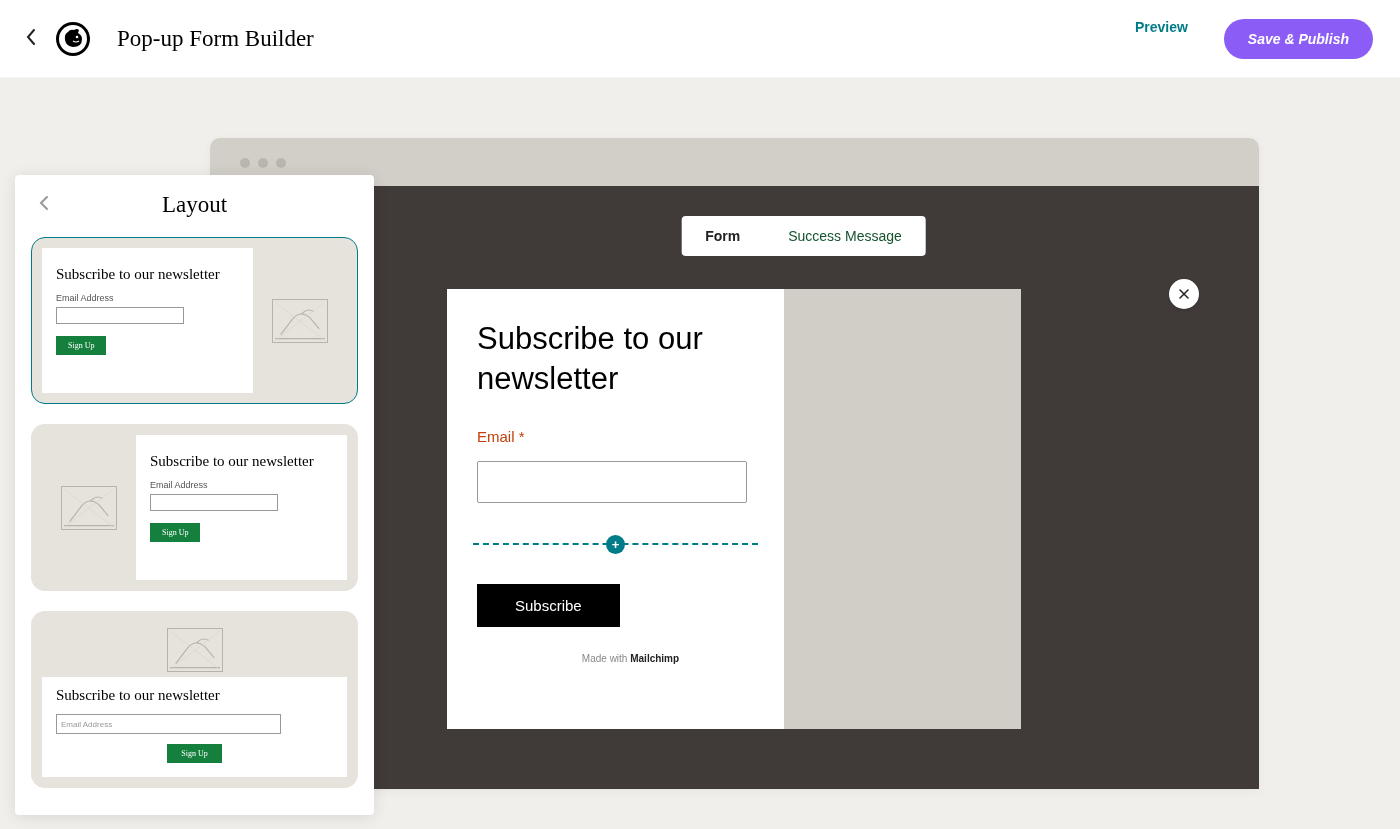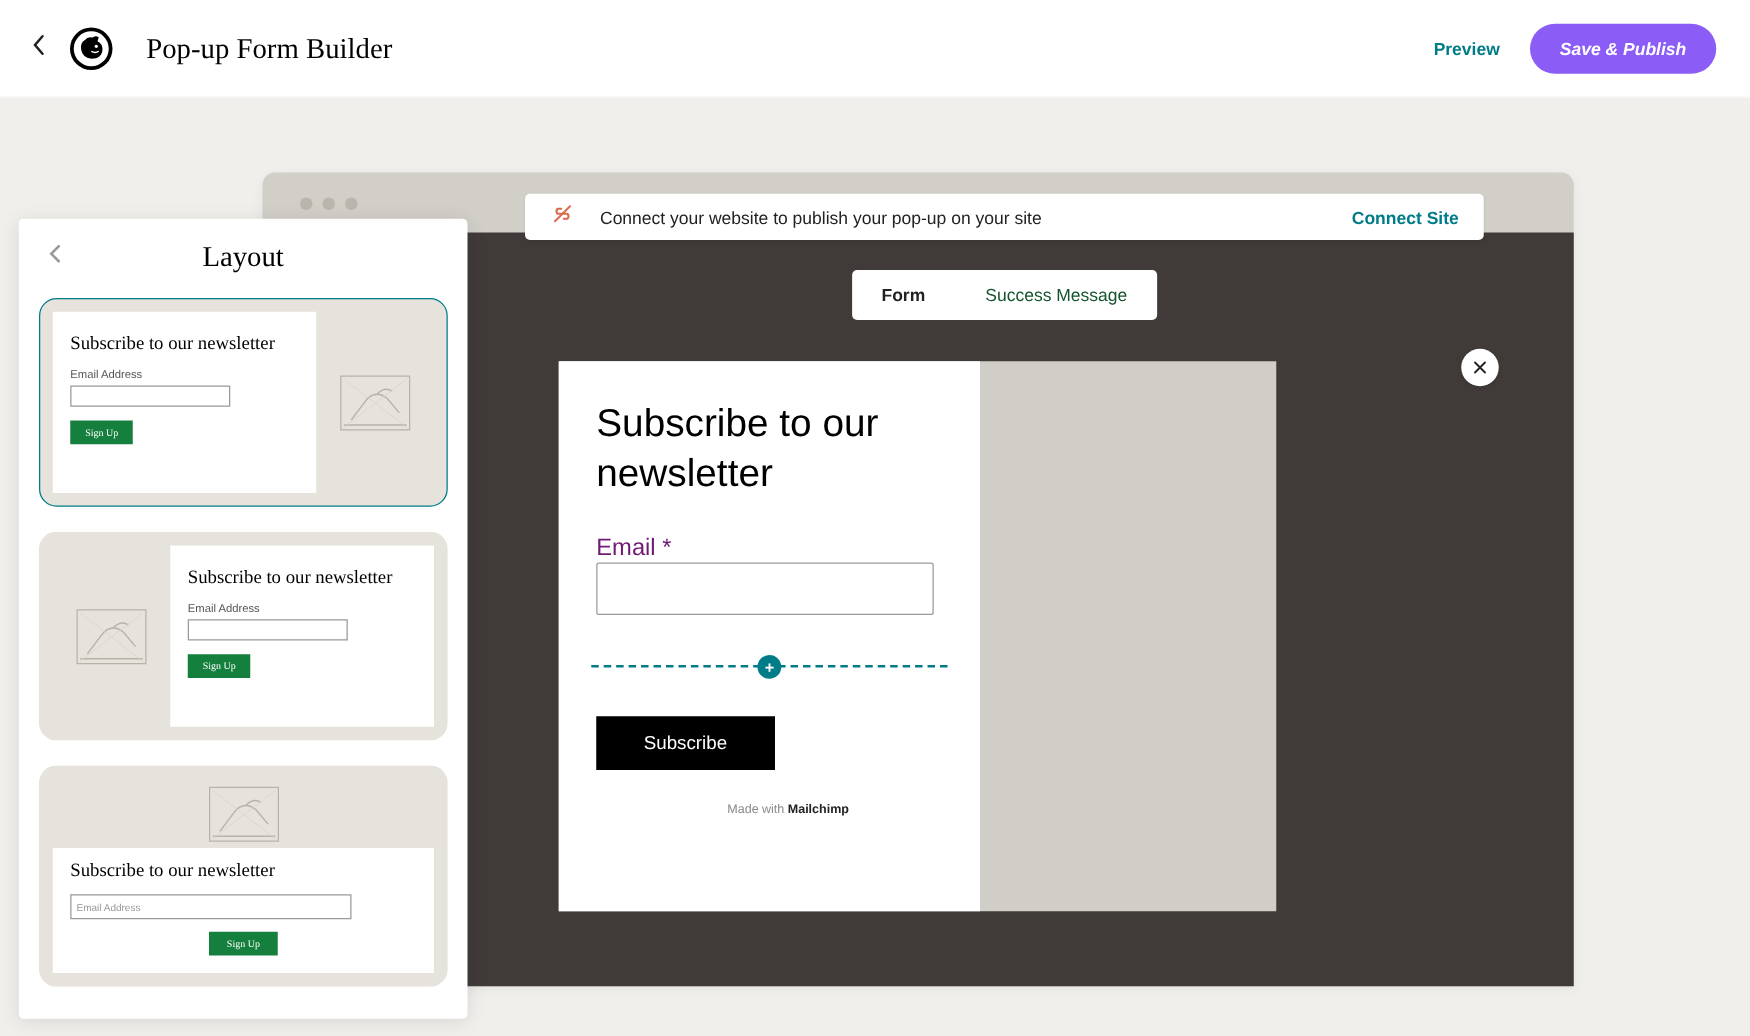--- a/index.html
+++ b/index.html
@@ -40,22 +40,21 @@
       justify-content: center;
     }
     .page-title {
       font-family: Georgia, "Times New Roman", serif;
       font-size: 23px;
       font-weight: 400;
       margin-left: 12px;
     }
     .header-right {
       display: flex;
-      align-items: center;
-      gap: 24px;
+      gap: 36px;
       padding-right: 6px;
     }
     .preview-link {
       color: #007c89;
       font-size: 14px;
       font-weight: 600;
       cursor: pointer;
     }
     .save-btn {
       background: #8b5cf6;
@@ -170,23 +169,23 @@
     }
     .popup-title {
       font-size: 31px;
       font-weight: 400;
       color: #000;
       line-height: 1.3;
       margin-bottom: 28px;
       font-family: -apple-system, "Helvetica Neue", Arial, sans-serif;
     }
     .field-label {
-      font-size: 19px;
-      color: #701a75;
-      margin-bottom: 0;
+      font-size: 15px;
+      color: #c2410c;
+      margin-bottom: 16px;
     }
     .email-input {
       width: 270px;
       height: 42px;
       border: 1px solid #999;
       border-radius: 2px;
     }
     .add-divider {
       position: relative;
       margin-top: 32px;
@@ -412,32 +411,20 @@
 </div>
 
 <div class="main-area">
   <div class="browser-mock">
     <div class="browser-dots">
       <div class="browser-dot"></div>
       <div class="browser-dot"></div>
       <div class="browser-dot"></div>
     </div>
     <div class="dark-canvas">
-      <div class="connect-bar">
-        <div class="connect-left">
-          <span class="link-icon">
-            <svg width="20" height="16" viewBox="0 0 20 16">
-              <path d="M 6 8 A 3 3 0 0 1 6 4 L 9 4 M 14 8 A 3 3 0 0 1 14 12 L 11 12 M 7 8 L 13 8" stroke="#db6a4d" stroke-width="1.6" fill="none" stroke-linecap="round"></path>
-              <line x1="4" y1="14" x2="16" y2="2" stroke="#db6a4d" stroke-width="1.6" stroke-linecap="round"></line>
-            </svg>
-          </span>
-          <span class="connect-text">Connect your website to publish your pop-up on your site</span>
-        </div>
-        <span class="connect-link">Connect Site</span>
-      </div>
 
       <div class="tab-switcher">
         <div class="tab tab-active">Form</div>
         <div class="tab tab-inactive">Success Message</div>
       </div>
 
       <div class="popup-preview">
         <div class="popup-left">
           <div class="popup-title">Subscribe to our newsletter</div>
           <div class="field-label">Email *</div>

